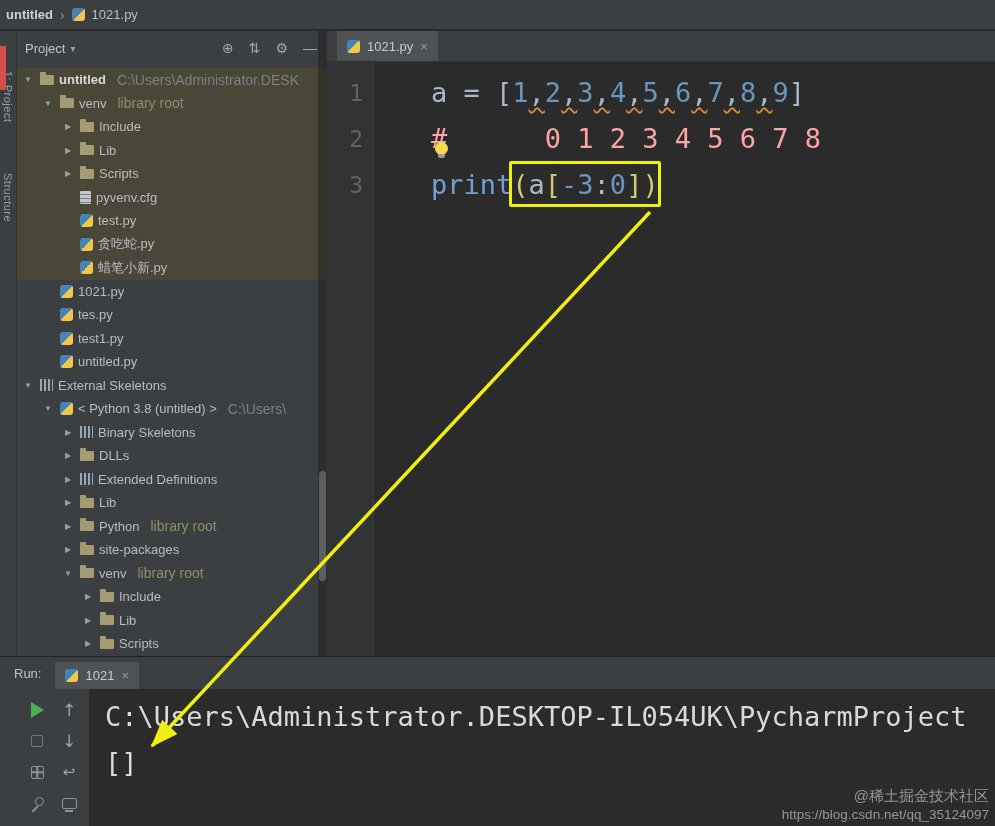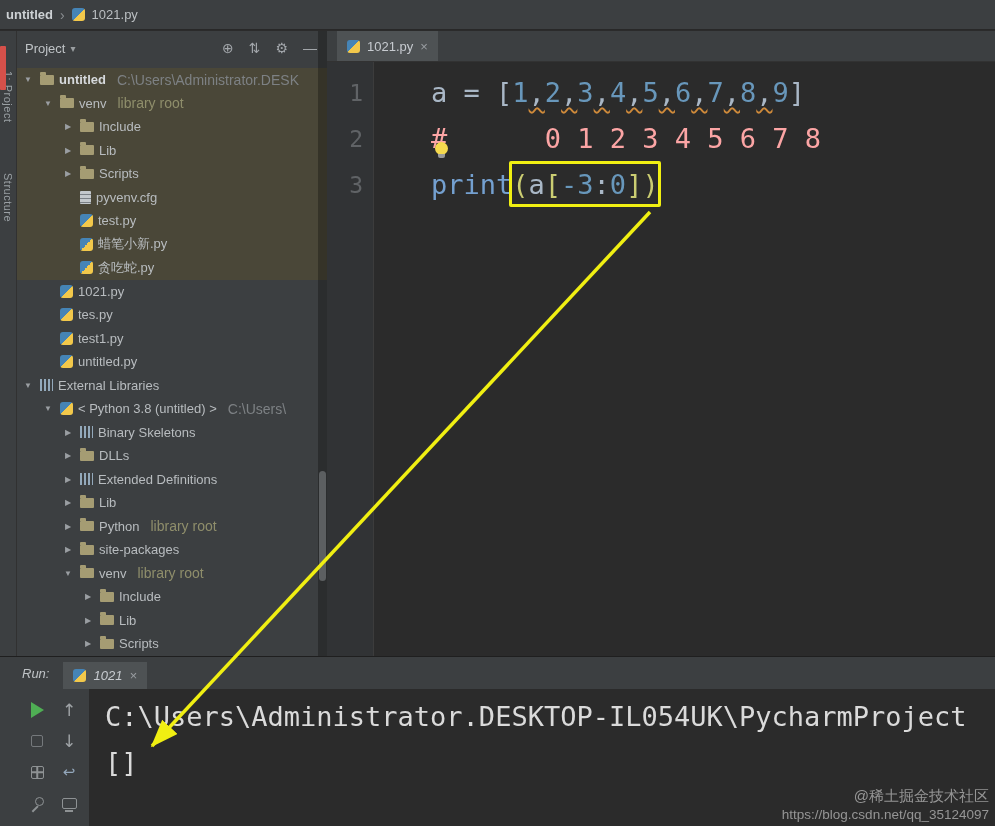--- a/index.html
+++ b/index.html
@@ -165,23 +165,22 @@
     position: absolute; left: 0; top: 0; width: 995px; height: 826px;
     pointer-events: none; z-index: 60;
   }
 
   
   .run-panel {
     position: absolute; left: 0; top: 656px; width: 995px; height: 170px;
     background: #3c3f41; border-top: 1px solid #1f1f1f;
   }
   .run-header {
-    height: 32px; display: flex; align-items: stretch; padding-left: 22px; gap: 14px;
+    height: 32px; display: flex; align-items: stretch; padding-left: 14px; gap: 14px;
     font-size: 13px;
-    font-style: italic;
   }
   .run-label { align-self: center; color: #bfc3c6; }
   .run-tab {
     align-self: flex-end; height: 27px; background: #4e5254;
     display: flex; align-items: center; gap: 7px; padding: 0 10px;
     color: #c7cbd0;
   }
   .run-toolbar {
     position: absolute; left: 17px; top: 32px; width: 72px; height: 138px;
     background: #3c3f41;
@@ -278,26 +277,26 @@
         <span class="tree-label">pyvenv.cfg</span>
       </div>
       <div class="tree-row hl" style="padding-left: 44px;">
         <span class="tree-arrow"></span>
         <span class="ticon python"></span>
         <span class="tree-label">test.py</span>
       </div>
       <div class="tree-row hl" style="padding-left: 44px;">
         <span class="tree-arrow"></span>
         <span class="ticon python"></span>
+        <span class="tree-label">贪吃蛇.py</span>
+      </div>
+      <div class="tree-row hl" style="padding-left: 44px;">
+        <span class="tree-arrow"></span>
+        <span class="ticon python"></span>
         <span class="tree-label">蜡笔小新.py</span>
-      </div>
-      <div class="tree-row hl" style="padding-left: 44px;">
-        <span class="tree-arrow"></span>
-        <span class="ticon python"></span>
-        <span class="tree-label">贪吃蛇.py</span>
       </div>
       <div class="tree-row" style="padding-left: 24px;">
         <span class="tree-arrow"></span>
         <span class="ticon python"></span>
         <span class="tree-label">1021.py</span>
       </div>
       <div class="tree-row" style="padding-left: 24px;">
         <span class="tree-arrow"></span>
         <span class="ticon python"></span>
         <span class="tree-label">tes.py</span>
@@ -308,21 +307,21 @@
         <span class="tree-label">test1.py</span>
       </div>
       <div class="tree-row" style="padding-left: 24px;">
         <span class="tree-arrow"></span>
         <span class="ticon python"></span>
         <span class="tree-label">untitled.py</span>
       </div>
       <div class="tree-row" style="padding-left: 4px;">
         <span class="tree-arrow">▼</span>
         <span class="ticon lib"></span>
-        <span class="tree-label">External Libraries</span>
+        <span class="tree-label">External Skeletons</span>
       </div>
       <div class="tree-row" style="padding-left: 24px;">
         <span class="tree-arrow">▼</span>
         <span class="ticon python"></span>
         <span class="tree-label">&lt; Python 3.8 (untitled) &gt;</span>
         <span class="tree-suffix path">C:\Users\</span>
       </div>
       <div class="tree-row" style="padding-left: 44px;">
         <span class="tree-arrow">▶</span>
         <span class="ticon lib"></span>

